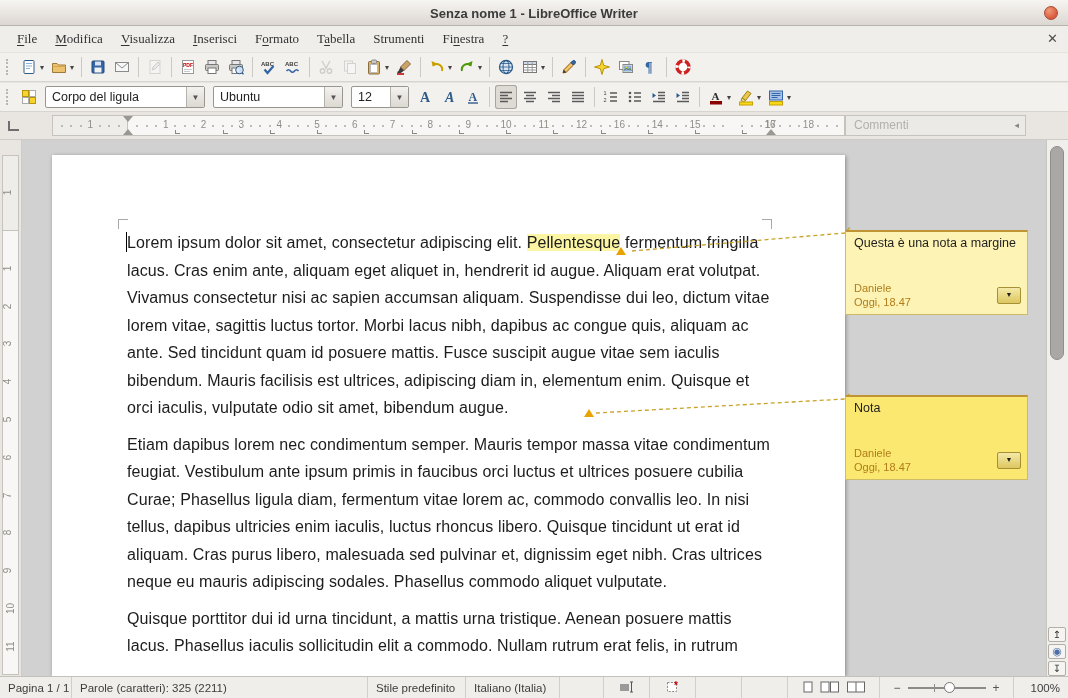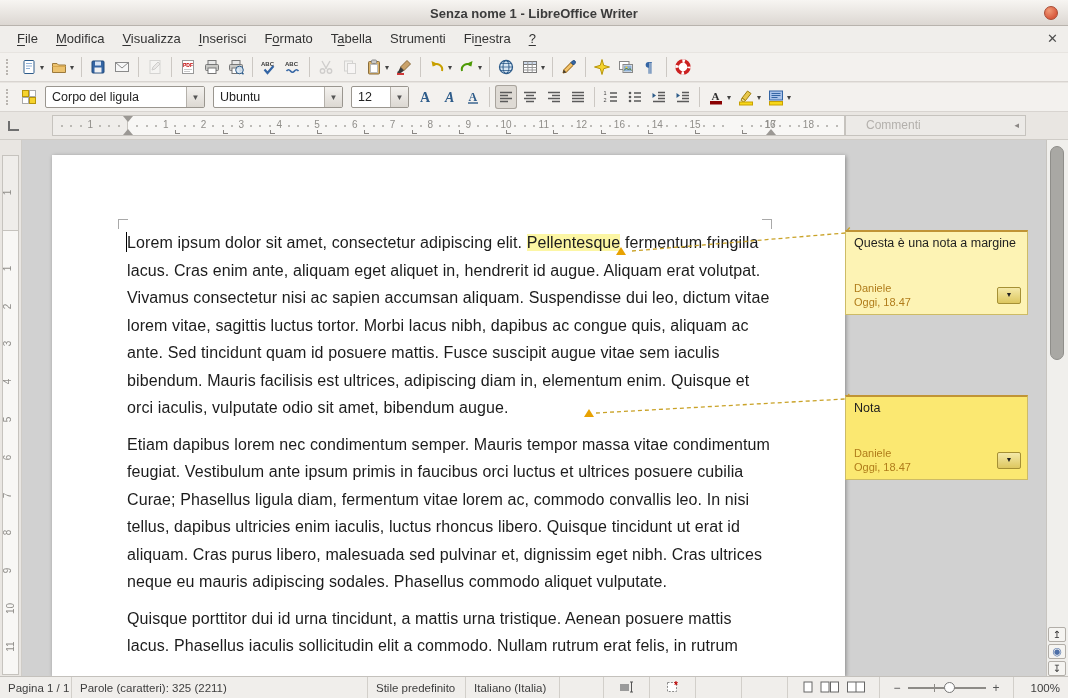--- a/index.html
+++ b/index.html
@@ -7,21 +7,21 @@
   .window{position:relative;width:1068px;height:698px;}
 
   
   .titlebar{height:26px;background:linear-gradient(#f7f5f2,#dcd7d2);
     border-bottom:1px solid #b8b3ad;position:relative;text-align:center;line-height:26px;box-sizing:border-box;}
   .title{font-weight:bold;font-size:13px;color:#3b3b3b;}
   .win-dot{position:absolute;right:10px;top:6px;width:14px;height:14px;border-radius:50%;
     background:radial-gradient(circle at 35% 30%,#f09a77,#d95a3e 70%);border:1px solid #a84a33;box-sizing:border-box;}
 
   
-  .menubar{height:26px;background:#f0eeeb;display:flex;align-items:center;padding-left:8px;position:relative;}
+  .menubar{height:26px;background:#f0eeeb;display:flex;align-items:center;padding-left:8px;position:relative;font-family:Liberation Serif, serif;}
   .menu-item{padding:0 9px;font-size:13px;color:#333;line-height:26px;}
   .menu-item u{text-decoration:underline;text-underline-offset:2px;}
   .menu-close{position:absolute;right:10px;top:0;font-size:13px;color:#4d4d4d;line-height:26px;}
 
   
   .toolbar{height:30px;background:#f3f1ee;border-top:1px solid #e7e4e0;border-bottom:1px solid #d8d4d0;
     display:flex;align-items:center;padding-left:2px;box-sizing:border-box;}
   .tb-handle{width:5px;height:16px;margin:0 4px;border-left:2px dotted #b9b5b0;}
   .tb-items{display:flex;align-items:center;height:100%;}
   .tbtn{display:inline-flex;align-items:center;height:24px;padding:0 2px;margin:0 1px;border-radius:3px;}
@@ -41,21 +41,21 @@
   .tabtype{position:absolute;left:8px;top:9px;width:9px;height:8px;border-left:2px solid #6f6f6f;border-bottom:2px solid #6f6f6f;}
   .hruler{position:absolute;left:52px;top:3px;width:793px;height:21px;background:#f8f7f5;
     border:1px solid #c6c3be;box-sizing:border-box;}
   .hruler-margin{position:absolute;left:0;top:0;width:75px;height:100%;background:#efedea;border-right:1px solid #c6c3be;box-sizing:border-box;}
   .rnum{position:absolute;top:3px;font-size:10px;color:#8f8d89;transform:translateX(-50%);}
   .rdot{position:absolute;width:2px;height:2px;border-radius:50%;background:#aaa7a2;top:9px;transform:translateX(-50%);}
   .rtab{position:absolute;bottom:1px;width:4px;height:3px;border-left:1px solid #8a8784;border-bottom:1px solid #8a8784;}
   .tri-dn{position:absolute;top:0;width:0;height:0;border-left:5px solid transparent;border-right:5px solid transparent;border-top:6px solid #9b9894;}
   .tri-up{position:absolute;bottom:0;width:0;height:0;border-left:5px solid transparent;border-right:5px solid transparent;border-bottom:6px solid #9b9894;}
   .comments-box{position:absolute;left:845px;top:3px;width:181px;height:21px;background:#eceae7;
-    border:1px solid #c6c3be;box-sizing:border-box;color:#b3b0ac;font-size:12px;line-height:19px;padding:0 6px 0 20px;display:flex;}
+    border:1px solid #c6c3be;box-sizing:border-box;color:#b3b0ac;font-size:12px;line-height:19px;padding:0 6px 0 8px;display:flex;}
   .comments-box .lbl{flex:1;}
   .comments-box .tri{color:#8a8784;font-size:9px;}
 
   
   .main{position:relative;height:536px;background:#d1d1d1;overflow:hidden;}
   .vruler{position:absolute;left:0;top:0;width:22px;height:100%;background:#e9e6e2;border-right:1px solid #cfccc7;box-sizing:border-box;}
   .vband{position:absolute;left:2px;top:15px;width:17px;height:520px;background:#f8f7f5;border:1px solid #c6c3be;box-sizing:border-box;}
   .vmargin{position:absolute;left:0;top:0;width:100%;height:75px;background:#efedea;border-bottom:1px solid #c6c3be;box-sizing:border-box;}
   .vnum{position:absolute;left:2px;font-size:10px;color:#8f8d89;transform:rotate(-90deg);}
   .page{position:absolute;left:52px;top:15px;width:793px;height:521px;background:#fff;

